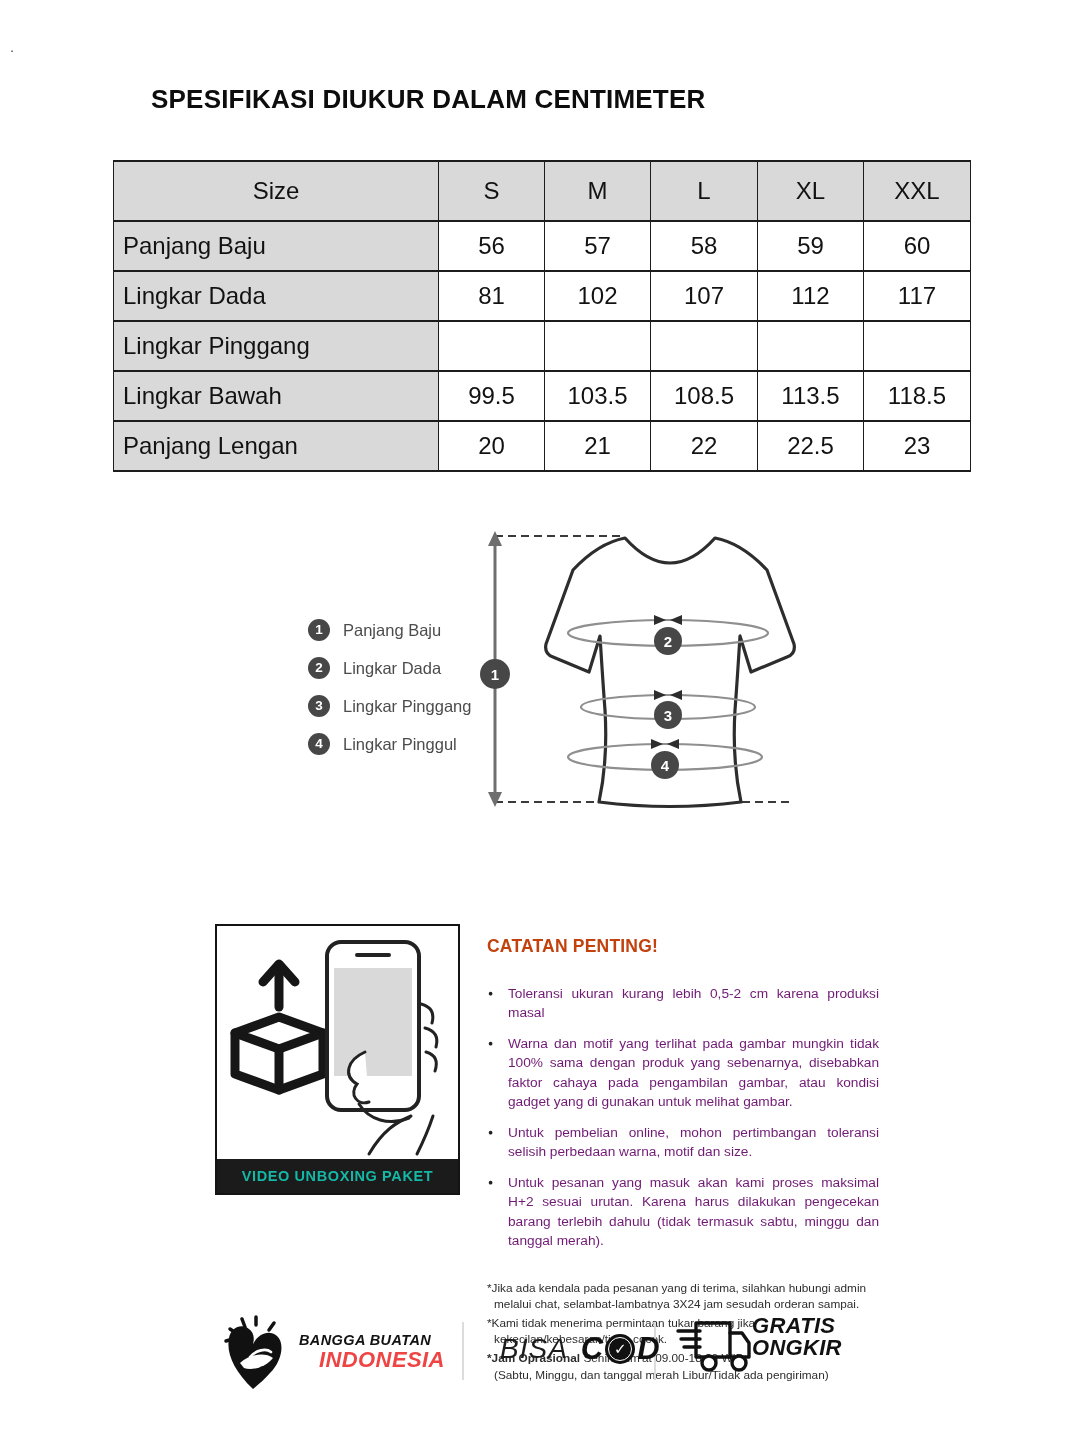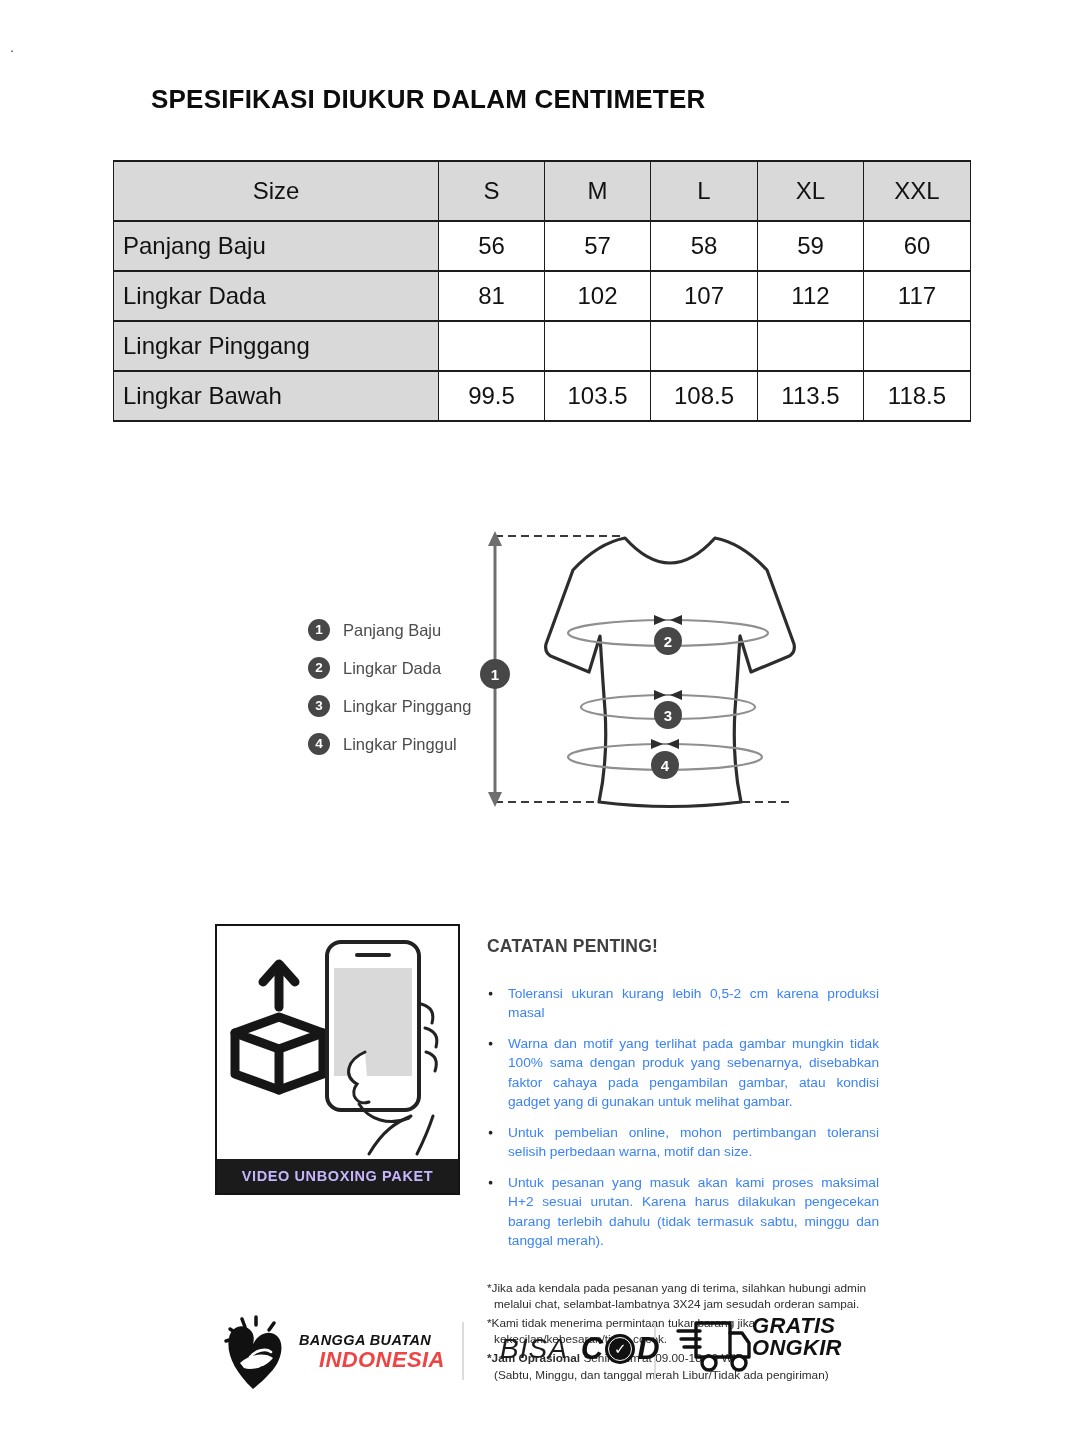--- a/index.html
+++ b/index.html
@@ -24,29 +24,29 @@
   .legend-item { display:flex; align-items:center; height:26px; gap:13px; }
   .legend-num { width:22px; height:22px; border-radius:50%; background:#474747; color:#fff; font-size:13.5px; font-weight:700; text-align:center; line-height:22px; flex:0 0 22px; }
   .legend-label { font-size:16.5px; color:#4c4c4c; white-space:nowrap; }
 
   
   .shirt-svg { position:absolute; left:478px; top:524px; }
 
   
   .unboxing-box { position:absolute; left:215px; top:924px; width:245px; height:271px; border:2.5px solid #141414; background:#fff; }
   .unboxing-illus { position:absolute; left:0px; top:6px; }
-  .caption-bar { position:absolute; left:0; right:0; bottom:0; height:34px; background:#1b1b1b; color:#c4b5fd; display:flex; align-items:center; justify-content:center; font-size:14.5px; font-weight:600; letter-spacing:0.6px; white-space:nowrap; }
+  .caption-bar { position:absolute; left:0; right:0; bottom:0; height:34px; background:#1b1b1b; color:#14b8a6; display:flex; align-items:center; justify-content:center; font-size:14.5px; font-weight:600; letter-spacing:0.6px; white-space:nowrap; }
 
   .unboxing-note { position:absolute; left:215px; top:1212px; width:262px; font-size:14px; line-height:1.37; color:#2f2f2f; }
   .unboxing-note .it { font-style:italic; }
 
   
   .notes-col { position:absolute; left:487px; top:936px; width:392px; }
-  .notes-title { font-size:17.5px; font-weight:800; letter-spacing:0.2px; color:#404040; margin-bottom:27px; }
-  .bullet { position:relative; padding-left:21px; margin-bottom:11px; font-size:13.7px; line-height:1.42; color:#3b82f6; text-align:justify; }
+  .notes-title { font-size:17.5px; font-weight:800; letter-spacing:0.2px; color:#c2410c; margin-bottom:27px; }
+  .bullet { position:relative; padding-left:21px; margin-bottom:11px; font-size:13.7px; line-height:1.42; color:#701a75; text-align:justify; }
   .bullet::before { content:"\25CF"; position:absolute; left:1px; top:3px; font-size:8.5px; color:#222; }
   .footnotes { margin-top:31px; font-size:11.8px; line-height:1.34; color:#2d2d2d; }
   .fn { padding-left:7px; text-indent:-7px; margin-bottom:3px; }
   .fn .b { font-weight:700; }
   .fn-paren { padding-left:7px; margin-top:-1px; }
 
   
   .footer { position:absolute; left:0; top:1305px; width:912px; height:95px; }
   .f-divider { position:absolute; top:17px; width:2px; height:58px; background:#dcdcdc; }
   .f-divider.d1 { left:462px; }
@@ -117,20 +117,28 @@
         <td></td>
         <td></td>
       </tr>
       <tr>
         <td class="rowlabel">Lingkar Bawah</td>
         <td>99.5</td>
         <td>103.5</td>
         <td>108.5</td>
         <td>113.5</td>
         <td>118.5</td>
+      </tr>
+      <tr>
+        <td class="rowlabel">Panjang Lengan</td>
+        <td>20</td>
+        <td>21</td>
+        <td>22</td>
+        <td>22.5</td>
+        <td>23</td>
       </tr>
     </tbody>
   </table>
 
   <div class="legend">
     <div class="legend-item">
       <span class="legend-num">1</span>
       <span class="legend-label">Panjang Baju</span>
     </div>
     <div class="legend-item">

